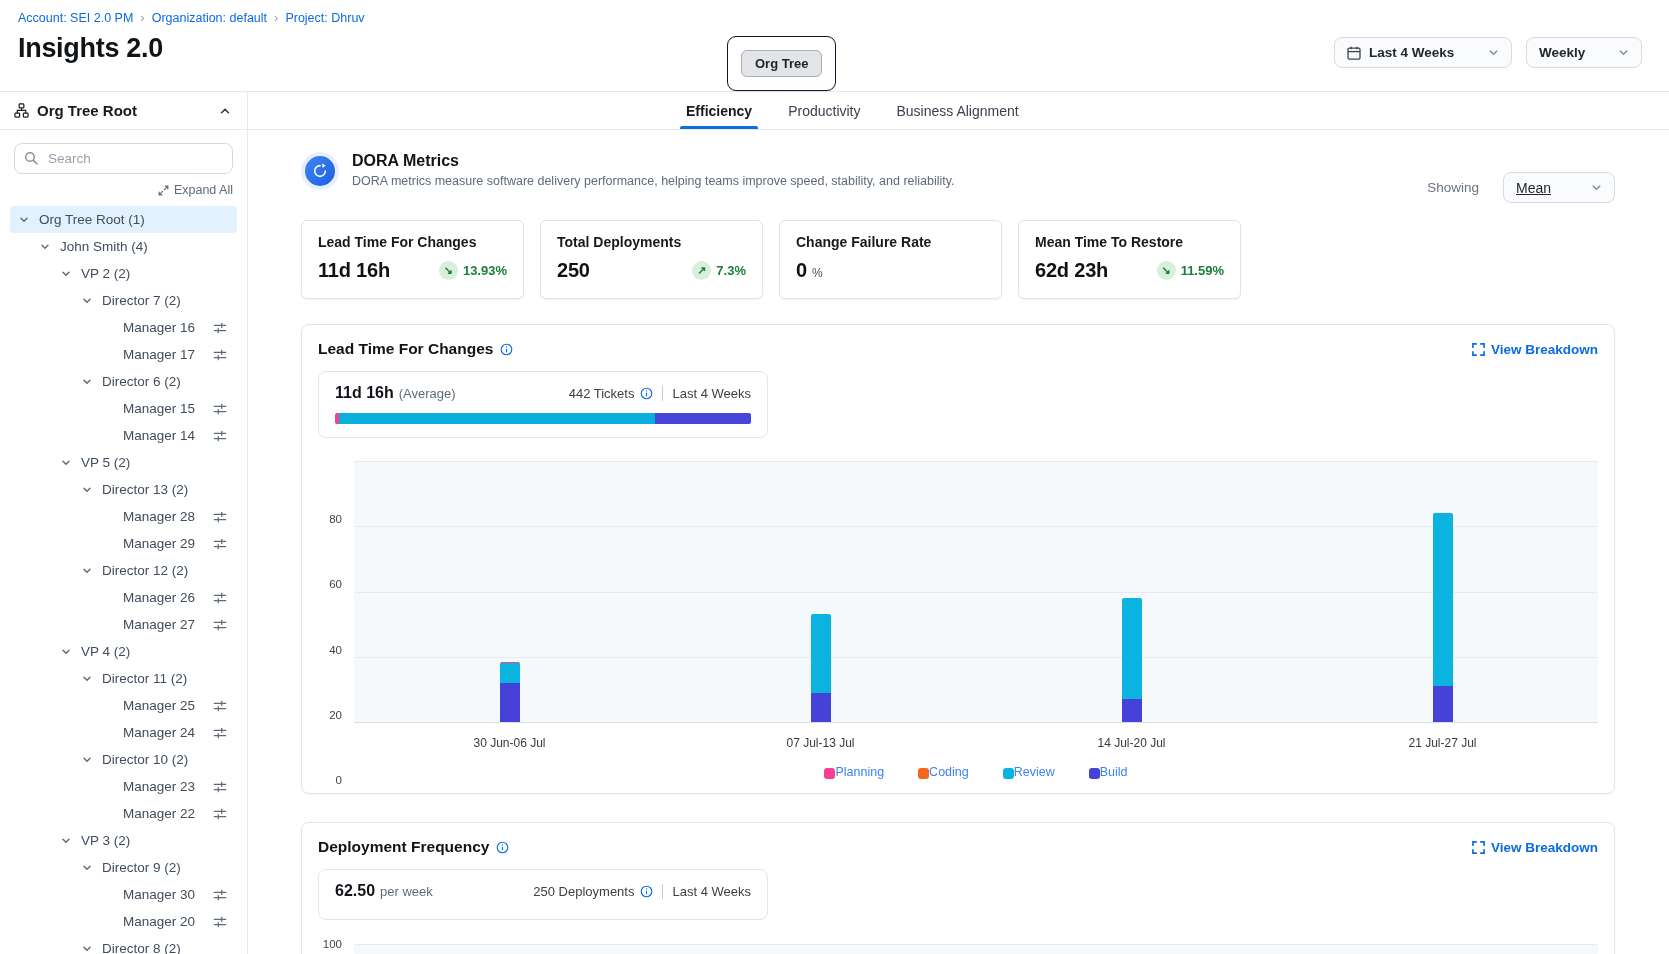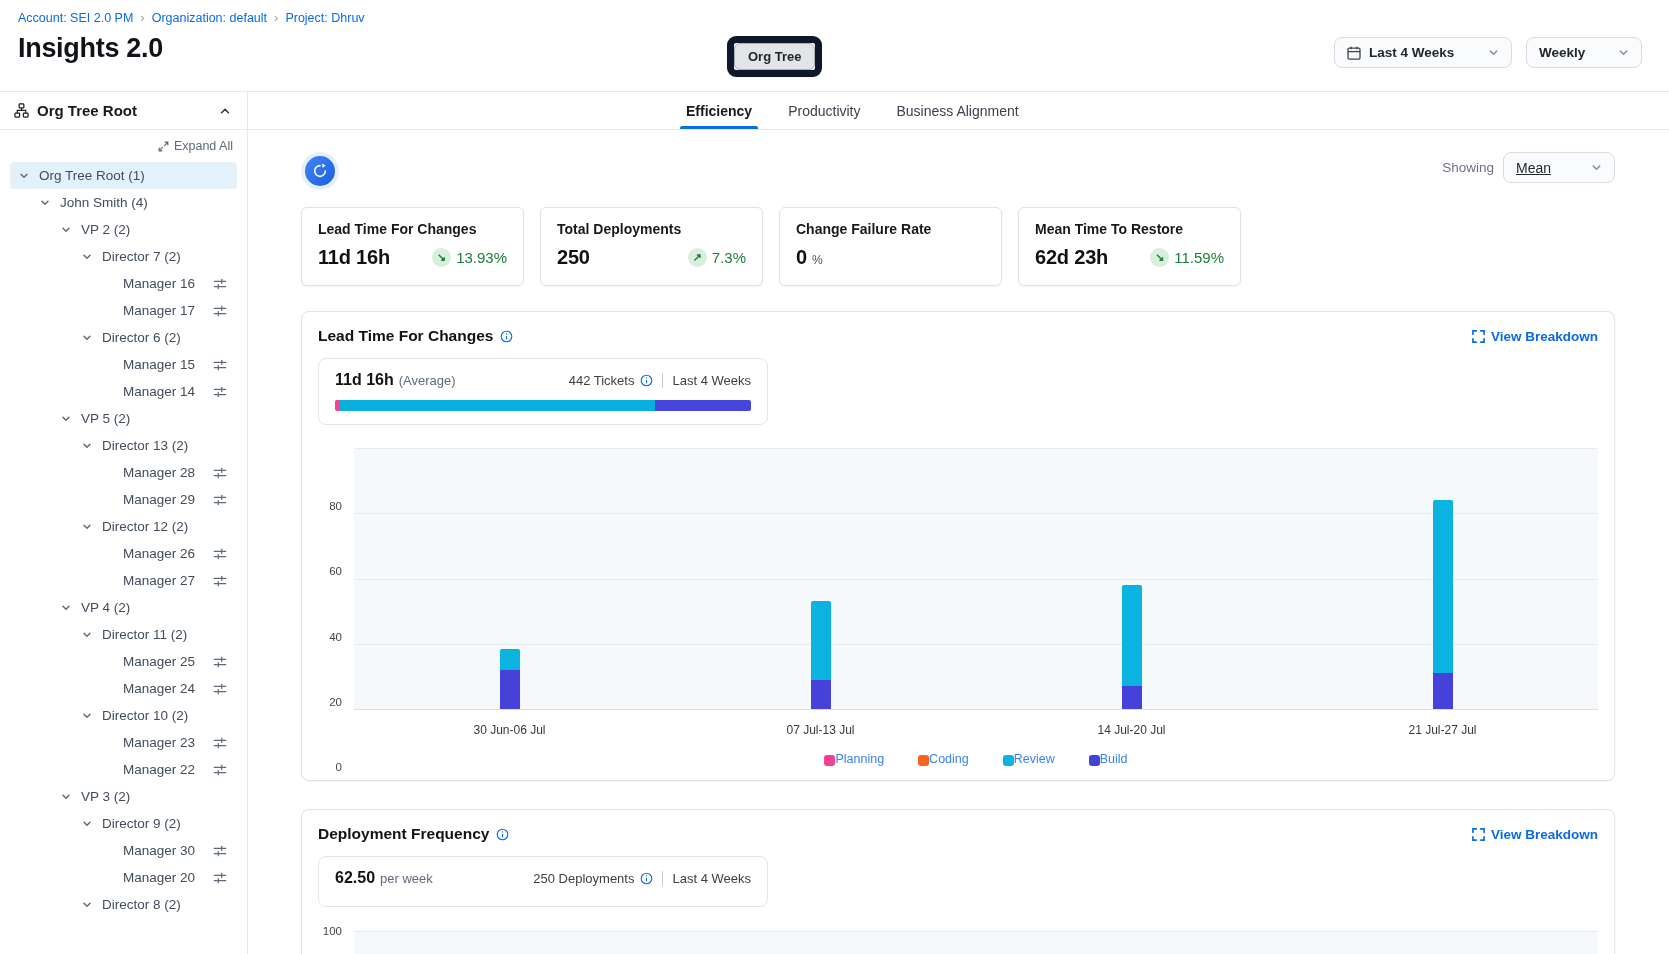--- a/index.html
+++ b/index.html
@@ -5,21 +5,21 @@
   * { margin:0; padding:0; box-sizing:border-box; }
   html,body { width:1669px; height:954px; overflow:hidden; background:#fff;
     font-family:"Liberation Sans", sans-serif; color:#1C2128; }
 
   
   .top-header { position:relative; height:92px; border-bottom:1px solid #E6E9ED; padding:10px 27px 0 18px; }
   .breadcrumb { font-size:12.5px; display:flex; align-items:center; gap:7px; }
   .breadcrumb a { color:#0B6CE2; text-decoration:none; cursor:pointer; }
   .breadcrumb .sep { color:#97A0AA; font-size:13px; }
   .page-title { margin-top:8px; font-size:27px; font-weight:700; letter-spacing:-0.3px; color:#101418; }
-  .orgtree-wrap { position:absolute; left:727px; top:36px; background:#fff; border:7px solid #0f172a; border-radius:9px; padding:0; box-shadow:0 1px 2px rgba(16,24,40,.06); }
+  .orgtree-wrap { position:absolute; left:727px; top:36px; background:#fff; border:1px solid #0f172a; border-radius:9px; padding:13px; box-shadow:0 1px 2px rgba(16,24,40,.06); }
   .orgtree-btn { background:#E2E4E8; border:1px solid #A9AFB7; border-radius:6px; padding:5px 13px; font-size:13px; font-weight:600; color:#1F2329; font-family:inherit; cursor:pointer; }
   .header-controls { position:absolute; right:27px; top:37px; display:flex; gap:14px; }
   .select { height:31px; display:inline-flex; align-items:center; gap:8px; padding:0 12px; background:#FAFBFC; border:1px solid #D8DCE2; border-radius:8px; font-size:13.5px; font-weight:600; color:#23272D; cursor:pointer; font-family:inherit; }
   .select .chev { margin-left:auto; display:flex; }
   .sel-range { min-width:178px; }
   .sel-gran { min-width:116px; }
   .sel-showing { min-width:112px; font-weight:400; font-size:14px;text-decoration:underline; }
 
   
   .body-row { display:flex; height:862px; }
@@ -46,33 +46,33 @@
   .tab.active { color:#16191D; font-weight:700; }
   .tab.active::after { content:""; position:absolute; left:-6px; right:-6px; bottom:0; height:3px; background:#0B6CE2; border-radius:2px 2px 0 0; }
   .content { flex:1; padding:22px 54px 0 53px; overflow:hidden; }
 
   
   .dora-row { display:flex; align-items:flex-start; }
   .dora-icon { width:38px; height:38px; border-radius:50%; background:#E7EFFD; display:flex; align-items:center; justify-content:center; flex:none; margin-right:13px; }
   .dora-icon .inner { width:30px; height:30px; border-radius:50%; background:linear-gradient(135deg,#4285F4,#1A5FE0); display:flex; align-items:center; justify-content:center; }
   .dora-title { font-size:16px; font-weight:700; color:#101418; }
   .dora-desc { font-size:12.5px; color:#5F6B79; margin-top:4px; }
-  .showing-wrap { margin-left:auto; display:flex; align-items:center; gap:9px; margin-top:0; }
+  .showing-wrap { margin-left:auto; display:flex; align-items:center; gap:24px; margin-top:20px; }
   .showing-label { font-size:13.5px; color:#6A7380; }
 
   
   .cards { margin-top:17px; display:flex; gap:16px; }
   .mcard { width:223px; height:79px; background:#fff; border:1px solid #DFE3E8; border-radius:6px; padding:13px 16px; box-shadow:0 1px 2px rgba(16,24,40,.05); }
   .mcard-title { font-size:14px; font-weight:700; color:#16191D; white-space:nowrap; }
   .mcard-row { margin-top:9px; display:flex; align-items:center; justify-content:space-between; }
   .mcard-value { font-size:20px; font-weight:700; color:#0F1215; letter-spacing:-0.2px; }
   .mcard-unit { font-size:12px; font-weight:400; color:#4A5158; margin-left:5px; }
   .trend { display:flex; align-items:center; gap:5px; }
   .trend-circle { width:19px; height:19px; border-radius:50%; background:#D8EFDC; display:flex; align-items:center; justify-content:center; font-size:11px; color:#1A7F37; font-weight:700; }
-  .trend-label { font-size:15px; font-weight:400; color:#1A7F37; }
+  .trend-label { font-size:13px; font-weight:700; color:#1A7F37; }
 
   
   .panel { margin-top:25px; background:#fff; border:1px solid #DFE3E8; border-radius:8px; padding:15px 16px 14px; box-shadow:0 1px 2px rgba(16,24,40,.04); }
   .panel-head { display:flex; align-items:center; }
   .panel-title { font-size:15.5px; font-weight:700; color:#101418; display:flex; align-items:center; gap:7px; }
   .view-breakdown { margin-left:auto; display:flex; align-items:center; gap:6px; color:#0B6CE2; font-size:13.5px; font-weight:700; cursor:pointer; }
   .summary-card { margin-top:13px; width:450px; border:1px solid #E2E5EA; border-radius:8px; padding:12px 16px 13px; }
   .summary-row { display:flex; align-items:baseline; }
   .summary-value { font-size:16px; font-weight:700; color:#101418; }
   .summary-qual { font-size:13px; color:#5F6B79; margin-left:5px; }
@@ -158,20 +158,29 @@
         </span>
         <span class="sidebar-title">Org Tree Root</span>
         <button class="icon-btn">
           <span>
             <svg width="12" height="12" viewBox="0 0 14 14" fill="none" stroke="#30363D" stroke-width="1.8" stroke-linecap="round">
                 <polyline points="3,9 7,5 11,9"></polyline>
               </svg>
           </span>
         </button>
       </div>
+      <div class="search-wrap">
+        <span class="search-ic">
+          <svg width="14" height="14" viewBox="0 0 14 14" fill="none" stroke="#8A929C" stroke-width="1.5" stroke-linecap="round">
+              <circle cx="6" cy="6" r="4.3"></circle>
+              <line x1="9.4" y1="9.4" x2="13" y2="13"></line>
+            </svg>
+        </span>
+        <input type="text" placeholder="Search" style="">
+      </div>
       <div class="expand-all">
         <span>
           <svg width="11" height="11" viewBox="0 0 14 14" fill="none" stroke="#5F6B79" stroke-width="1.5" stroke-linecap="round">
               <path d="M9 1.5h3.5V5M12.5 1.5L8.2 5.8M5 12.5H1.5V9M1.5 12.5l4.3-4.3"></path>
             </svg>
         </span>
         <span>Expand All</span>
       </div>
       <div class="tree" id="tree">
           <div class="tree-row selected" style="padding-left: 8px;">
@@ -466,20 +475,24 @@
       <div class="content">
 
         <div class="dora-row">
           <div class="dora-icon">
             <div class="inner">
               <svg width="16" height="16" viewBox="0 0 24 24" fill="none">
                   <path d="M12 4a8 8 0 1 0 8 8" stroke="#fff" stroke-width="2.4" stroke-linecap="round"></path>
                   <path d="M15.4 0.8l5 3.2-4.8 3z" fill="#fff"></path>
                 </svg>
             </div>
+          </div>
+          <div>
+            <div class="dora-title">DORA Metrics</div>
+            <div class="dora-desc">DORA metrics measure software delivery performance, helping teams improve speed, stability, and reliability.</div>
           </div>
           <div class="showing-wrap">
             <span class="showing-label">Showing</span>
             <button class="select sel-showing">
               <span>Mean</span>
               <span class="chev">
                 <svg width="11" height="11" viewBox="0 0 12 12" fill="none" stroke="#8A929C" stroke-width="1.6" stroke-linecap="round">
                     <polyline points="2.5,4.5 6,8 9.5,4.5"></polyline>
                   </svg>
               </span>

